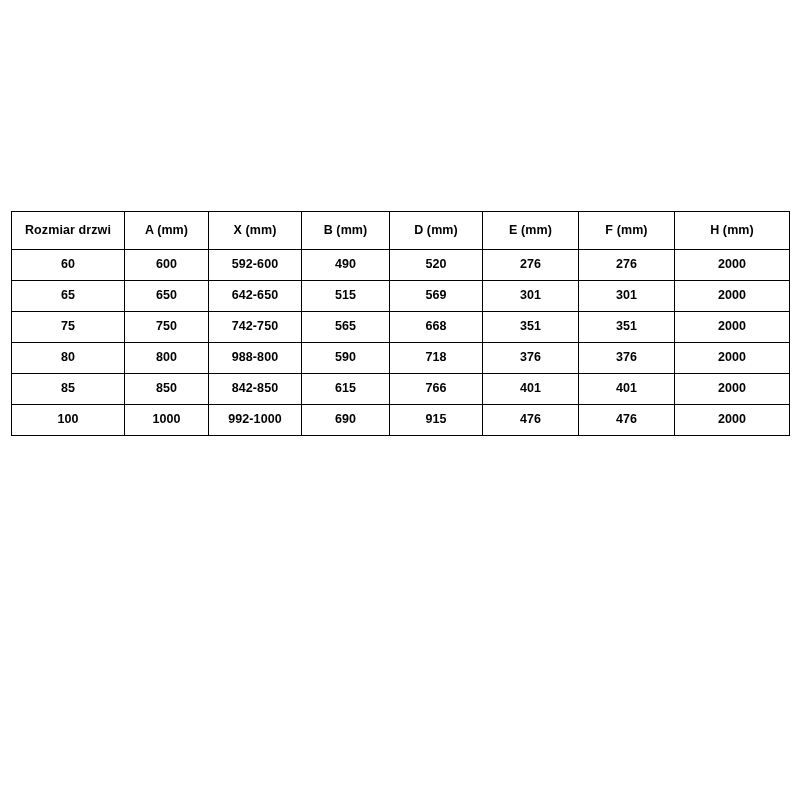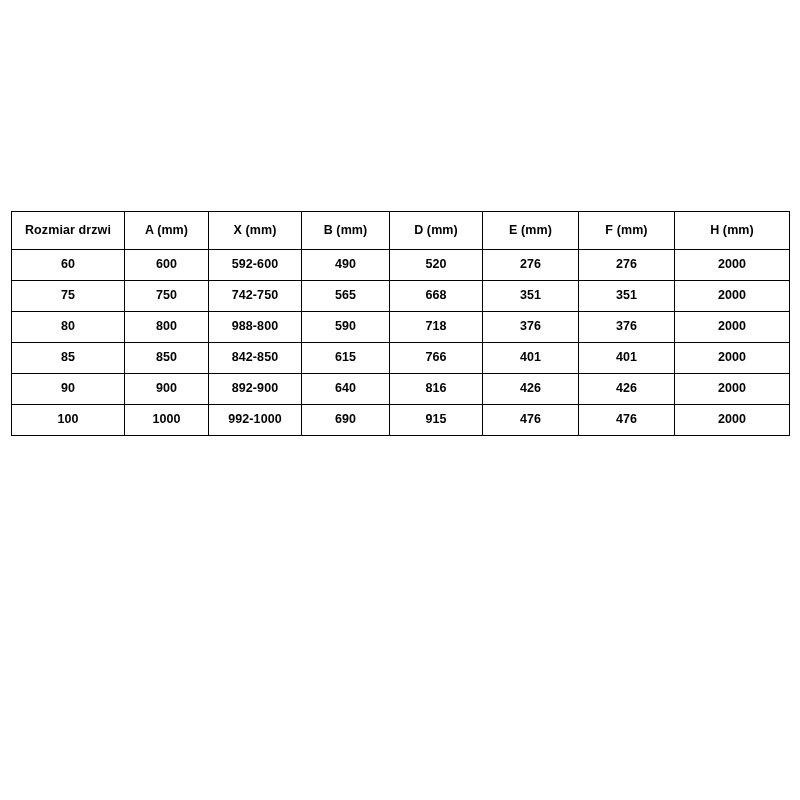--- a/index.html
+++ b/index.html
@@ -83,20 +83,30 @@
         <td>60</td>
         <td>600</td>
         <td>592-600</td>
         <td>490</td>
         <td>520</td>
         <td>276</td>
         <td>276</td>
         <td>2000</td>
       </tr>
       <tr>
+        <td>65</td>
+        <td>650</td>
+        <td>642-650</td>
+        <td>515</td>
+        <td>569</td>
+        <td>301</td>
+        <td>301</td>
+        <td>2000</td>
+      </tr>
+      <tr>
         <td>75</td>
         <td>750</td>
         <td>742-750</td>
         <td>565</td>
         <td>668</td>
         <td>351</td>
         <td>351</td>
         <td>2000</td>
       </tr>
       <tr>
@@ -113,30 +123,20 @@
         <td>85</td>
         <td>850</td>
         <td>842-850</td>
         <td>615</td>
         <td>766</td>
         <td>401</td>
         <td>401</td>
         <td>2000</td>
       </tr>
       <tr>
-        <td>90</td>
-        <td>900</td>
-        <td>892-900</td>
-        <td>640</td>
-        <td>816</td>
-        <td>426</td>
-        <td>426</td>
-        <td>2000</td>
-      </tr>
-      <tr>
         <td>100</td>
         <td>1000</td>
         <td>992-1000</td>
         <td>690</td>
         <td>915</td>
         <td>476</td>
         <td>476</td>
         <td>2000</td>
       </tr>
     </tbody>

